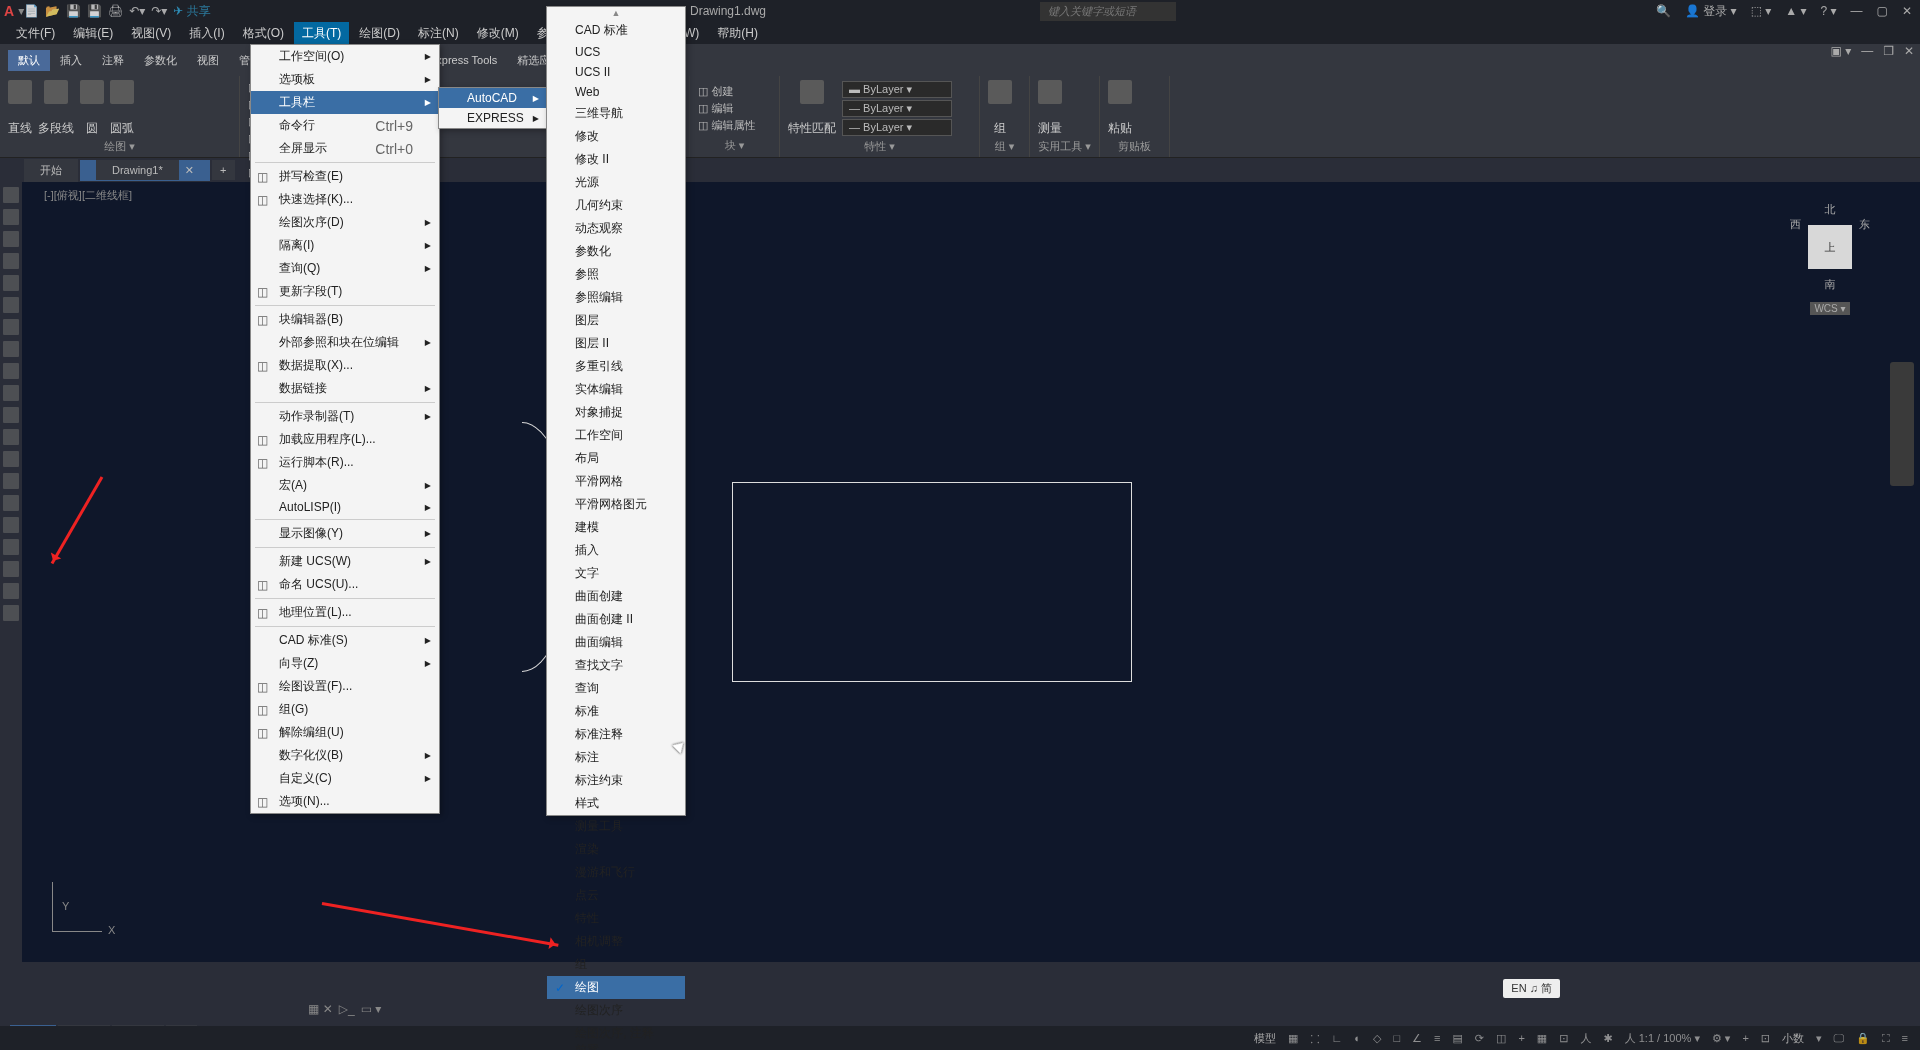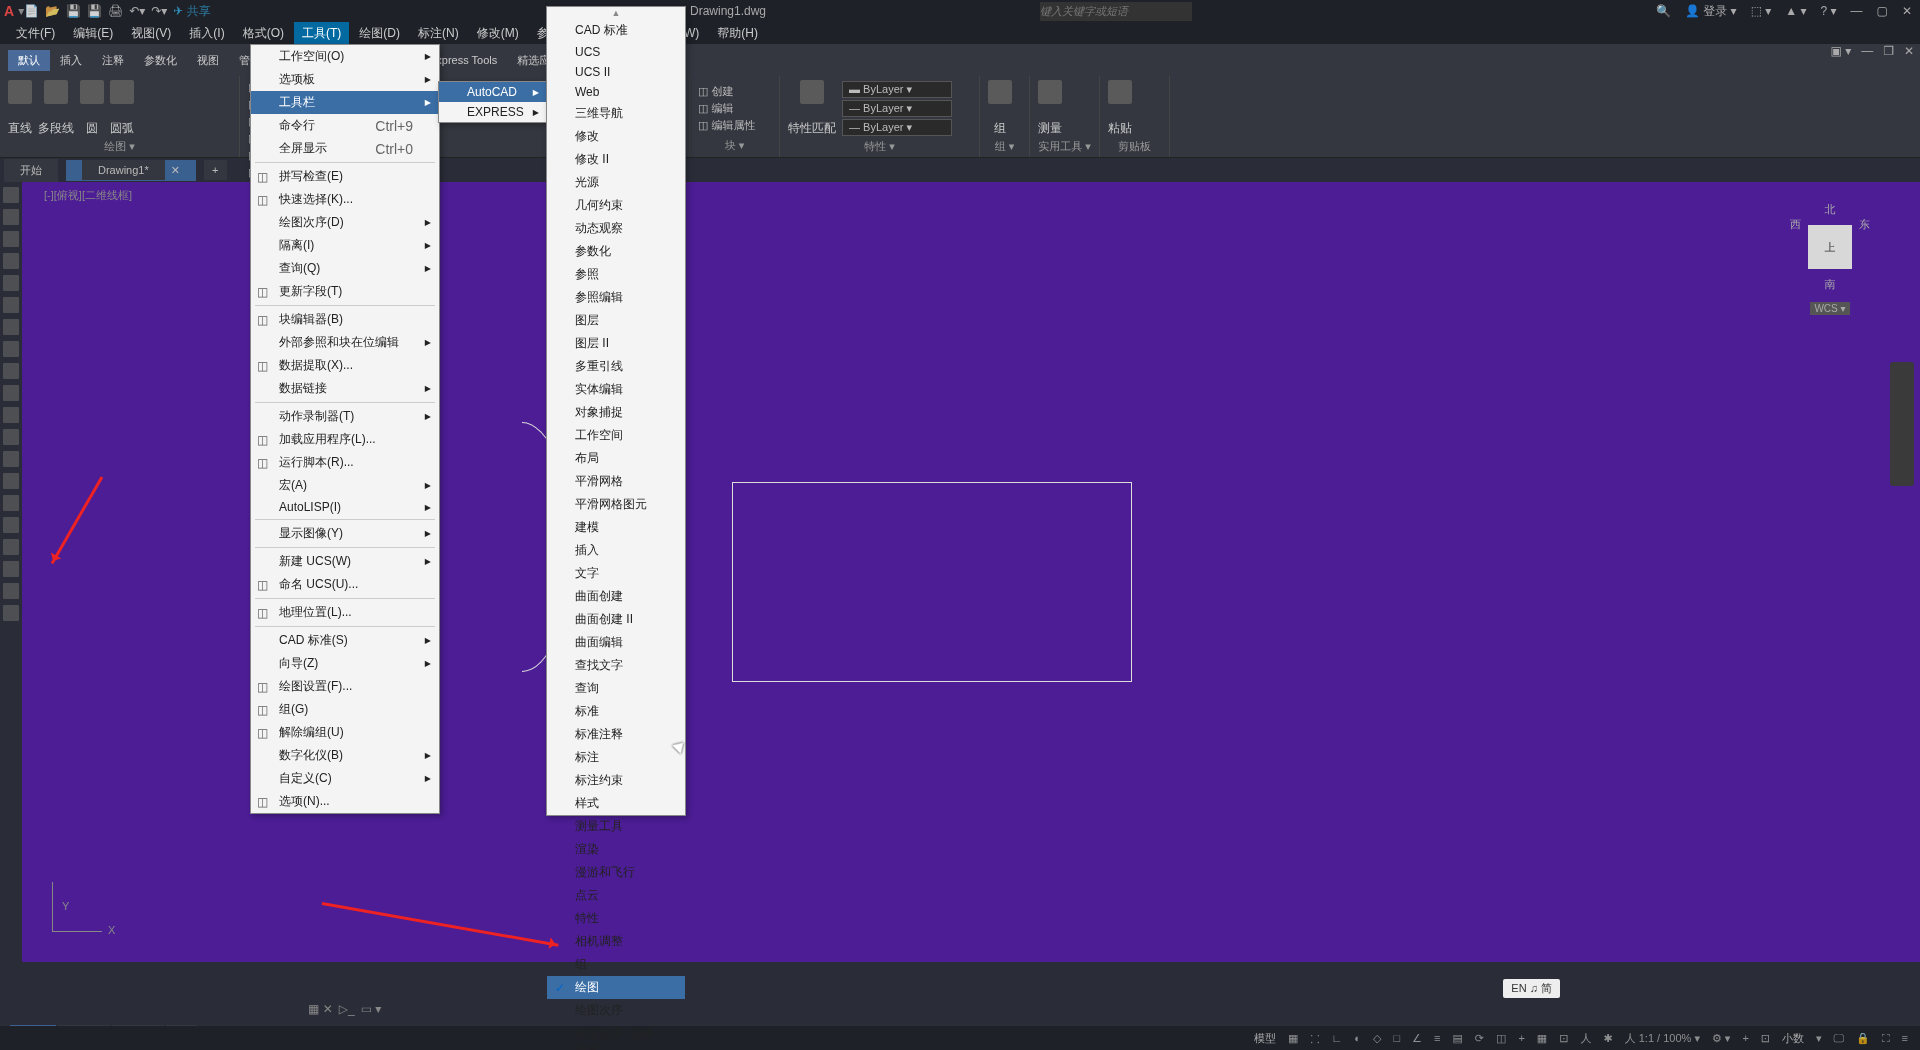--- a/index.html
+++ b/index.html
@@ -2,41 +2,41 @@
 <html><head>
 <meta charset="utf-8">
 <style>
 *{margin:0;padding:0;box-sizing:border-box;font-family:"Microsoft YaHei",sans-serif;user-select:none}
 body{background:#2a2d38;color:#ccc;font-size:12px;width:1920px;height:1050px;overflow:hidden;position:relative}
 .titlebar{height:22px;background:#1e2128;display:flex;align-items:center;padding:0 4px;position:relative}
 .titlebar .logo{color:#d44;font-weight:bold;font-size:14px;margin-right:4px}
 .titlebar .qat{display:flex;gap:6px;align-items:center}
 .titlebar .qat span{opacity:.8}
 .titlebar .doc{position:absolute;left:690px;color:#aaa}
-.titlebar .search{position:absolute;left:1040px;background:#333;padding:2px 0;color:#777;font-style:italic;font-size:11px;width:152px}
+.titlebar .search{position:absolute;left:1040px;background:#333;padding:2px 8px;color:#777;font-style:italic;font-size:11px;width:136px}
 .titlebar .right{position:absolute;right:8px;display:flex;gap:14px;align-items:center;color:#aaa}
 .menubar{height:22px;background:#1e2128;display:flex;align-items:center;padding:0 8px;gap:2px}
 .menubar span{padding:3px 8px;color:#ccc}
 .menubar span.active{background:#0369a1;color:#fff}
 .ribbtabs{height:22px;background:#34373f;display:flex;align-items:center;padding:16px 8px;gap:0}
 .ribbtabs span{padding:3px 10px;color:#ccc;font-size:11px}
 .ribbtabs span.active{background:#4a6a9a;color:#fff}
 .ribbon{height:82px;background:#34373f;display:flex;align-items:stretch;border-bottom:1px solid #222}
 .panel{border-right:1px solid #444;padding:4px 8px;display:flex;flex-direction:column;justify-content:space-between}
 .panel .tools{display:flex;gap:6px;align-items:center;flex:1}
 .panel .tools .big{display:flex;flex-direction:column;align-items:center;gap:16px}
 .panel .tools .big .ic{width:24px;height:24px;background:#5a5a5a;border-radius:2px}
 .panel .tools .small{display:flex;flex-direction:column;gap:2px}
 .panel .tools .small span{font-size:11px;color:#bbb}
 .panel .lbl{text-align:center;color:#999;font-size:11px;padding-top:2px}
-.doctabs{height:24px;background:#2a2d38;display:flex;align-items:center;padding-left:4px;gap:8px}
+.doctabs{height:24px;background:#2a2d38;display:flex;align-items:center;padding-left:24px;gap:2px}
 .doctabs span{padding:4px 16px;background:#34373f;color:#bbb;font-size:11px}
 .doctabs span.active{background:#3a6090}
 .doctabs .plus{padding:4px 8px}
-.workspace{position:relative;height:780px;background:#4c1d95}
+.workspace{position:relative;height:780px;background:#0f172a}
 .leftbar{position:absolute;left:0;top:0;width:22px;height:100%;background:#2a2d38;display:flex;flex-direction:column;gap:4px;padding-top:4px}
 .leftbar span{width:16px;height:16px;margin:1px auto;opacity:.6;background:#666;border-radius:1px}
 .canvas{position:absolute;left:22px;top:0;right:0;bottom:0}
 .viewlbl{position:absolute;left:22px;top:6px;color:#888;font-size:11px}
 .arrow1{position:absolute;left:30px;top:380px;width:100px;height:3px;background:#e22;transform:rotate(-60deg);transform-origin:left center}
 .arrow1::after{content:"";position:absolute;left:-3px;top:-5px;border:6px solid transparent;border-right-color:#e22}
 .arrow2{position:absolute;left:300px;top:720px;width:240px;height:3px;background:#e22;transform:rotate(10deg);transform-origin:left center}
 .arrow2::after{content:"";position:absolute;right:-3px;top:-5px;border:6px solid transparent;border-left-color:#e22}
 .rect{position:absolute;left:710px;top:300px;width:400px;height:200px;border:1px solid #ddd}
 .circ{position:absolute;left:450px;top:240px;width:100px;height:250px;border:1px solid #ddd;border-radius:50%;border-left:none;clip-path:inset(0 0 0 50%)}
@@ -48,21 +48,21 @@
 .viewcube .wcs{background:#555;padding:1px 4px;margin-top:10px;display:inline-block;font-size:10px}
 .navbar{position:absolute;right:6px;top:180px;width:24px;background:#3a3a3a;border-radius:3px;display:flex;flex-direction:column;gap:4px;padding:4px 0}
 .navbar span{height:20px;opacity:.5}
 .menu1{position:absolute;left:250px;top:44px;width:190px;background:#f4f4f4;border:1px solid #888;color:#222;z-index:100;box-shadow:2px 2px 6px rgba(0,0,0,.3)}
 .menu1 .item,.menu3 .item,.menu2 .item{padding:3px 26px 3px 28px;position:relative;display:flex;justify-content:space-between;align-items:center}
 .menu1 .item.hl{background:#3a6ea5;color:#fff}
 .menu1 .sep,.menu3 .sep{height:1px;background:#ccc;margin:2px 4px}
 .menu1 .arrow::after,.menu3 .arrow::after{content:"▶";font-size:8px;position:absolute;right:8px}
 .menu1 .sc{color:#666;font-size:14px}
 .menu1 .ic2{position:absolute;left:6px;width:14px;height:14px;opacity:.7}
-.menu3{position:absolute;left:438px;top:81px;width:110px;background:#f4f4f4;border:1px solid #888;color:#222;z-index:101;box-shadow:2px 2px 6px rgba(0,0,0,.3)}
+.menu3{position:absolute;left:438px;top:87px;width:110px;background:#f4f4f4;border:1px solid #888;color:#222;z-index:101;box-shadow:2px 2px 6px rgba(0,0,0,.3)}
 .menu3 .item.hl{background:#3a6ea5;color:#fff}
 .menu2{position:absolute;left:546px;top:6px;width:140px;background:#f4f4f4;border:1px solid #888;color:#222;z-index:102;box-shadow:2px 2px 6px rgba(0,0,0,.3);max-height:810px}
 .menu2 .item.hl{background:#3a6ea5;color:#fff}
 .menu2 .check::before{content:"✓";position:absolute;left:8px;color:#06c}
 .menu2 .scrollup{text-align:center;color:#888;padding:1px;font-size:9px}
 .cursor{position:absolute;left:675px;top:740px;width:12px;height:16px;z-index:200}
 .cursor::before{content:"";position:absolute;border-left:10px solid #fff;border-top:6px solid transparent;border-bottom:6px solid transparent;transform:rotate(-45deg);filter:drop-shadow(0 0 1px #000)}
 .cmdbar{position:absolute;bottom:30px;left:300px;right:300px;height:22px;background:#2a2d38;display:flex;align-items:center;gap:6px;padding:0 8px;color:#888}
 .cmdbar input{background:transparent;border:none;color:#888;flex:1;font-style:italic;outline:none}
 .modeltabs{position:absolute;bottom:4px;left:10px;display:flex;gap:2px}

